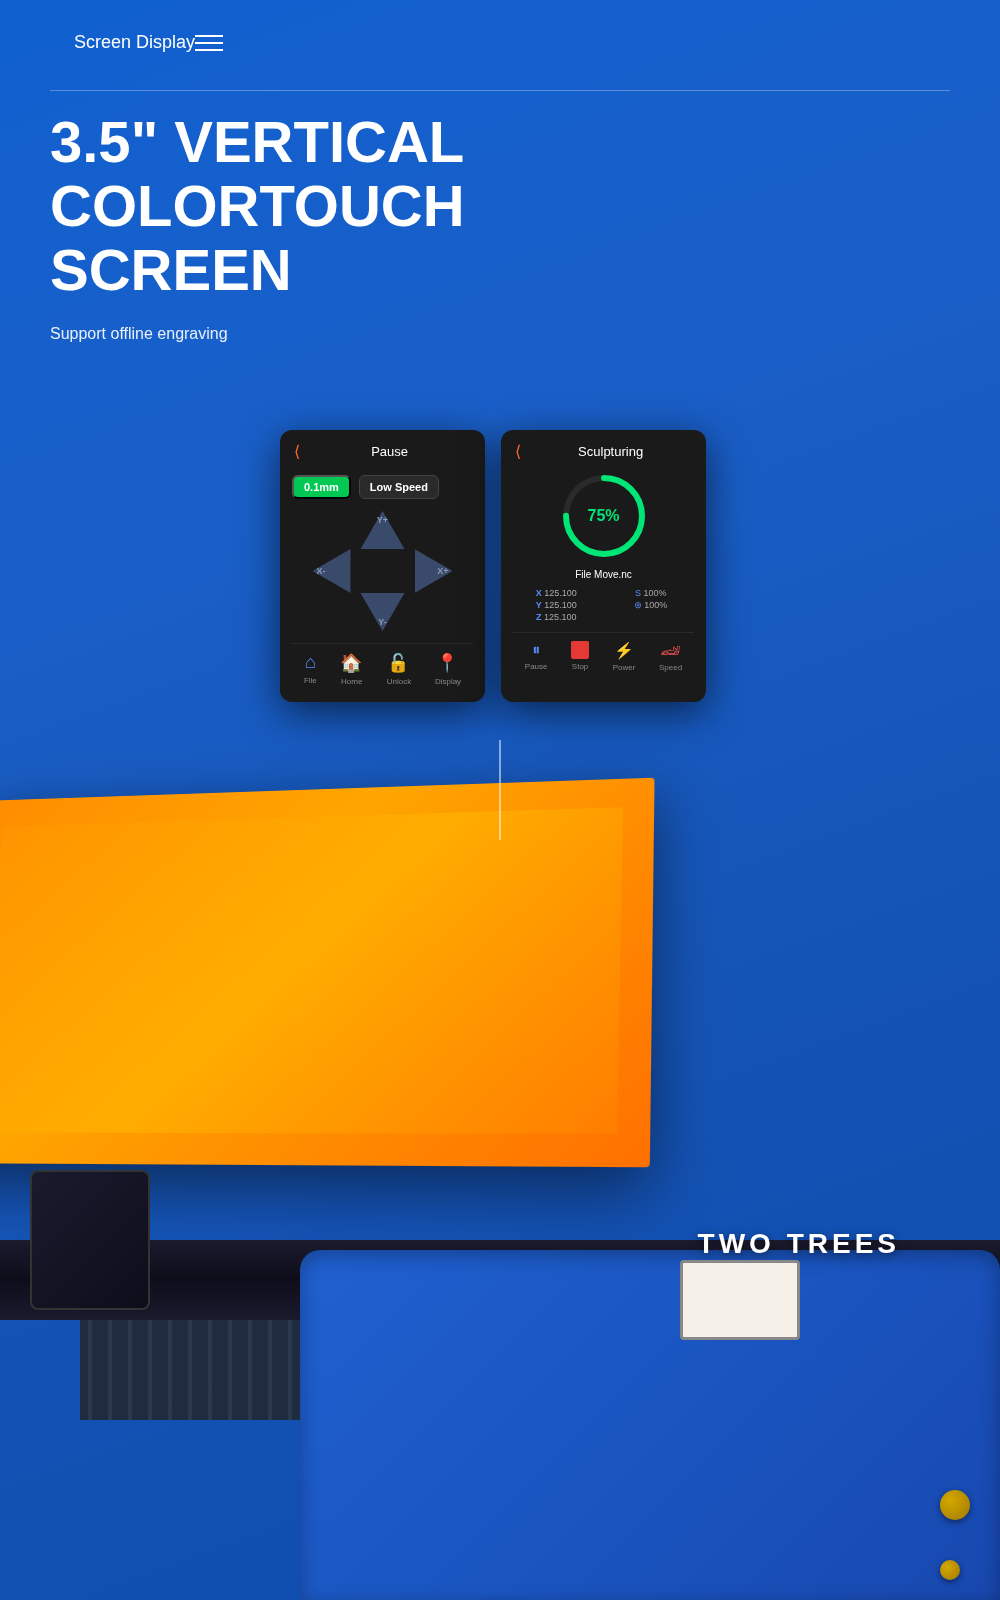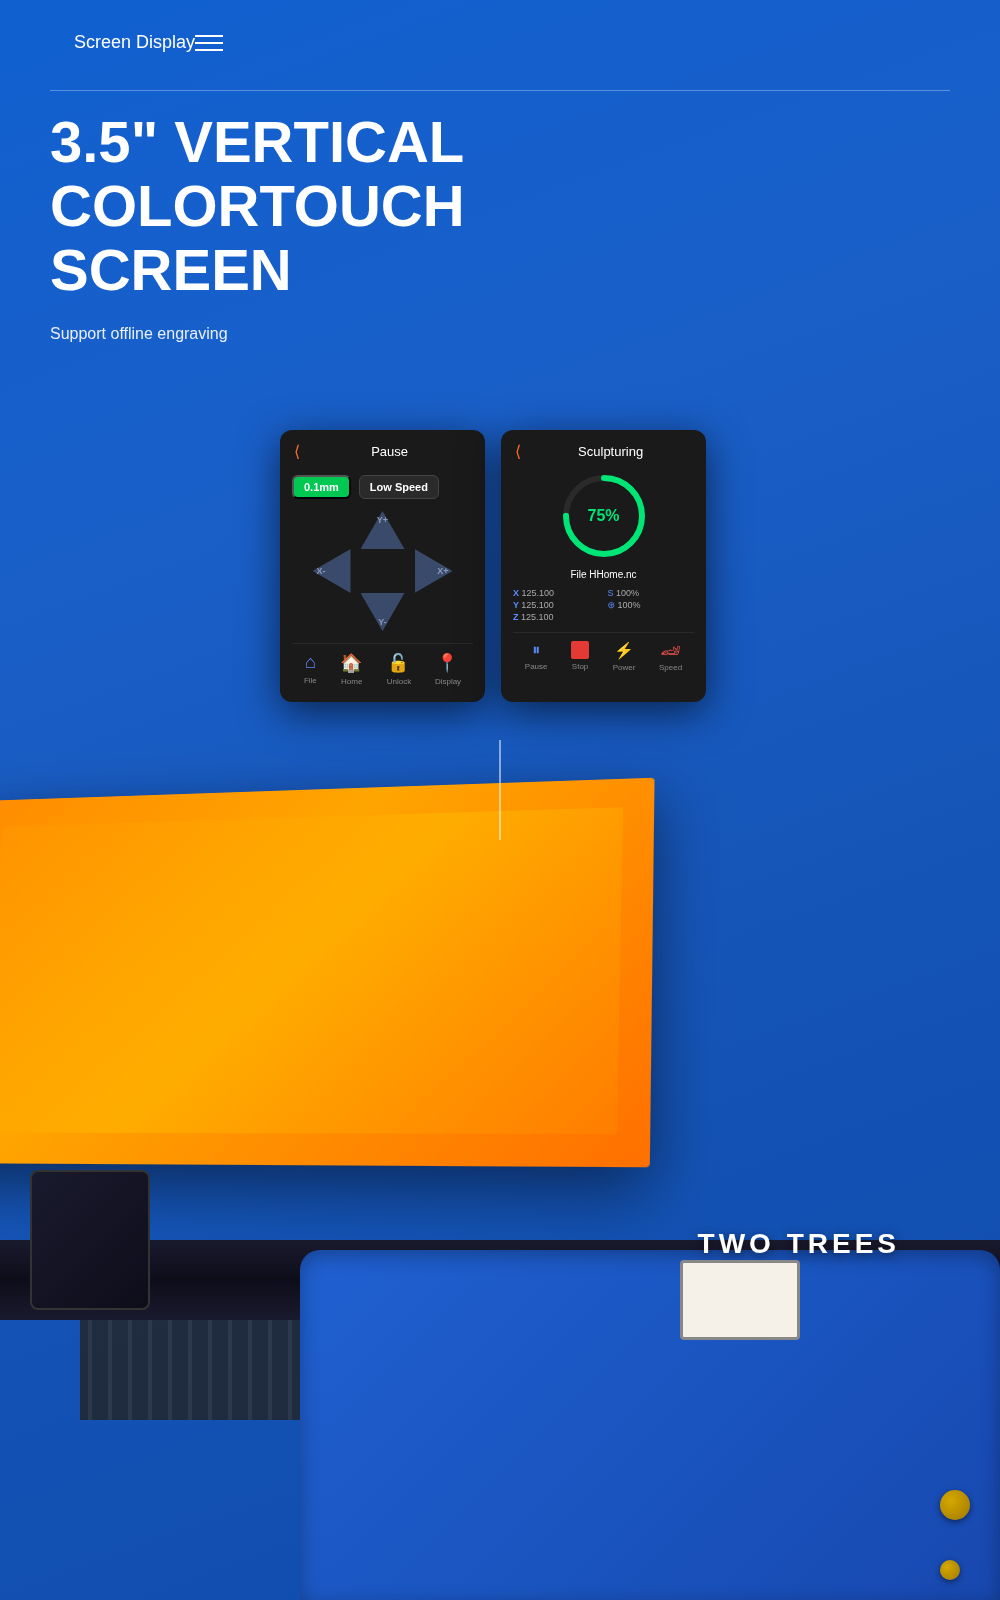--- a/index.html
+++ b/index.html
@@ -395,20 +395,21 @@
     .coords-grid {
       display: grid;
       grid-template-columns: 1fr 1fr;
       gap: 2px 8px;
       font-size: 9px;
       margin-bottom: 10px;
     }
 
     .coord-item {
       color: #aaa;
+      text-align: center;
     }
 
     .coord-label {
       color: #5a8afa;
       font-weight: bold;
     }
 
     .coord-label-s {
       color: #5a8afa;
     }
@@ -564,21 +565,21 @@
     <div class="progress-ring-container">
       <div class="progress-ring">
         <svg width="90" height="90" viewBox="0 0 90 90">
           <circle cx="45" cy="45" r="38" fill="none" stroke="#2a2a2a" stroke-width="6"></circle>
           <circle cx="45" cy="45" r="38" fill="none" stroke="#00e676" stroke-width="6" stroke-dasharray="238.76" stroke-dashoffset="59.69" stroke-linecap="round"></circle>
         </svg>
         <div class="progress-center">75%</div>
       </div>
     </div>
 
-    <div class="file-name">File HHome.nc</div>
+    <div class="file-name">File Move.nc</div>
 
     <div class="coords-grid">
       <div class="coord-item">
         <span class="coord-label">X </span>
         <span>125.100</span>
       </div>
       <div class="coord-item">
         <span class="coord-label-s">S </span>
         <span>100%</span>
       </div>

